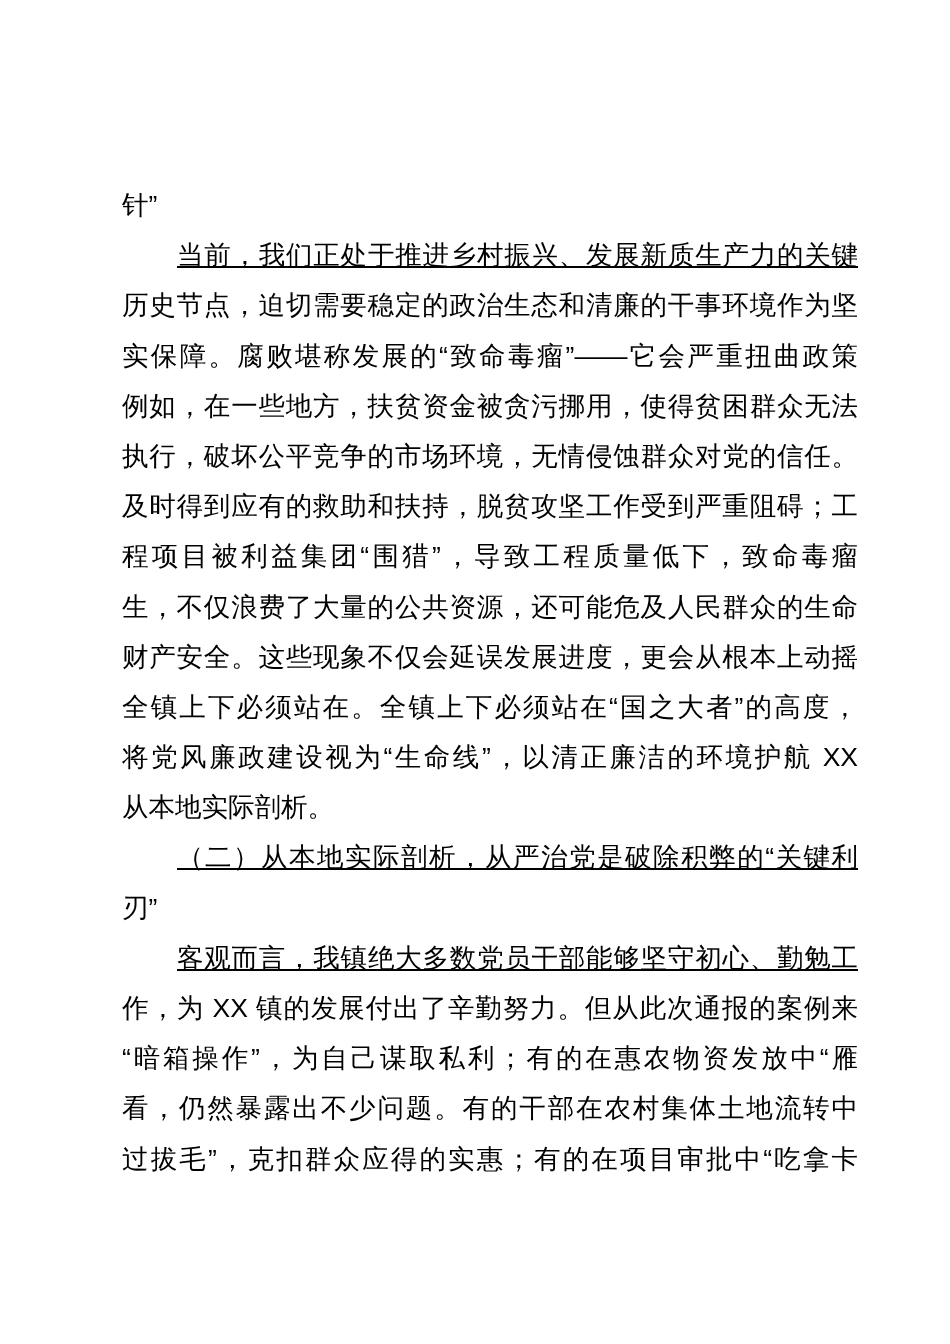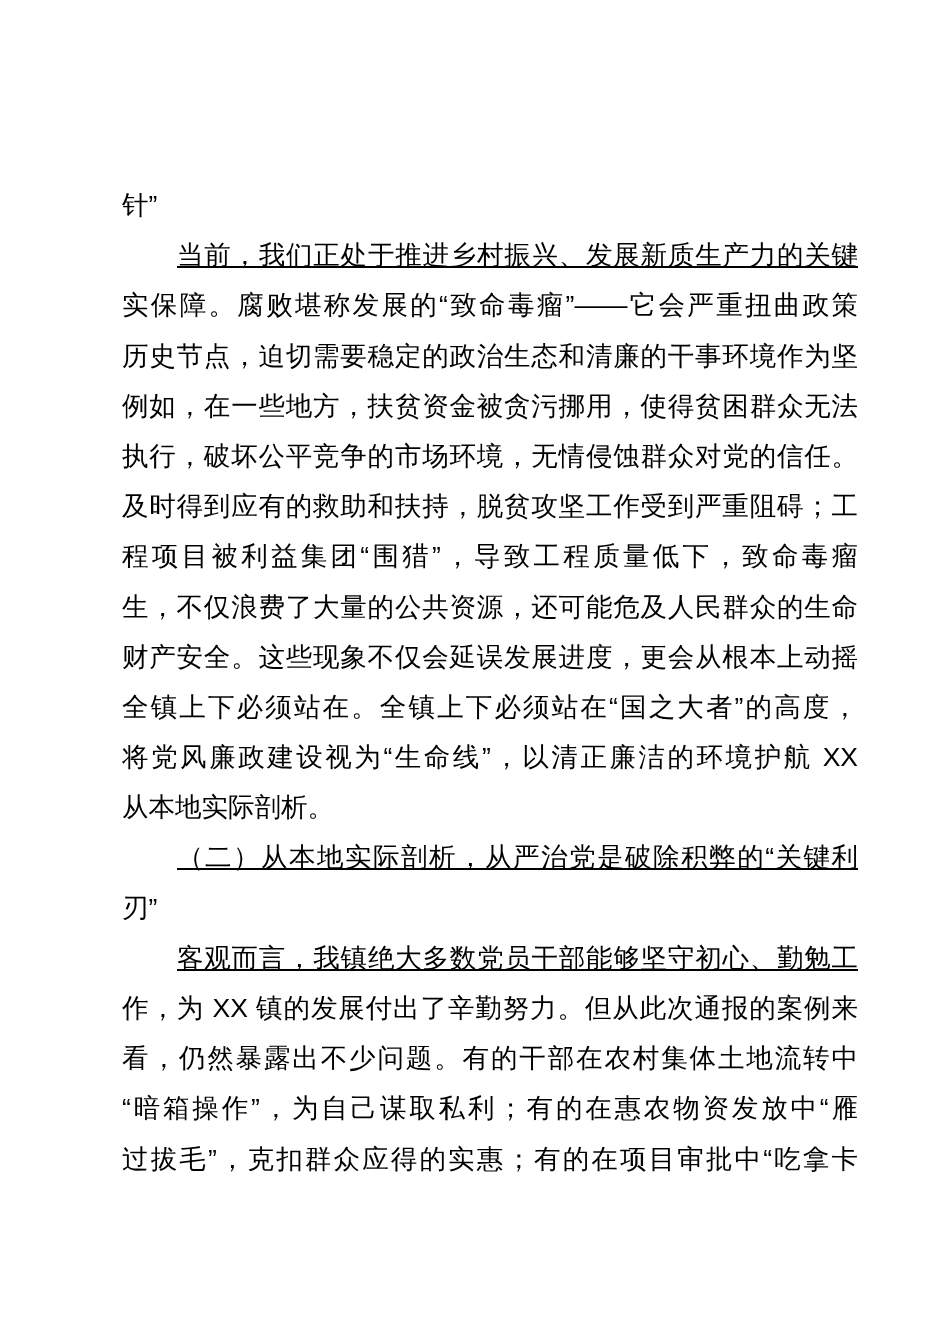--- a/index.html
+++ b/index.html
@@ -44,32 +44,32 @@
     text-decoration: underline;
   }
 </style>
 </head>
 <body>
 
 <div class="doc-page">
   <div class="text-block">
     <div class="t-line end">针”</div>
     <div class="t-line indent">当前，我们正处于推进乡村振兴、发展新质生产力的关键</div>
+    <div class="t-line">历史节点，迫切需要稳定的政治生态和清廉的干事环境作为坚</div>
     <div class="t-line">实保障。腐败堪称发展的“致命毒瘤”——它会严重扭曲政策</div>
-    <div class="t-line">历史节点，迫切需要稳定的政治生态和清廉的干事环境作为坚</div>
     <div class="t-line">例如，在一些地方，扶贫资金被贪污挪用，使得贫困群众无法</div>
     <div class="t-line">执行，破坏公平竞争的市场环境，无情侵蚀群众对党的信任。</div>
     <div class="t-line">及时得到应有的救助和扶持，脱贫攻坚工作受到严重阻碍；工</div>
     <div class="t-line">程项目被利益集团“围猎”，导致工程质量低下，致命毒瘤</div>
     <div class="t-line">生，不仅浪费了大量的公共资源，还可能危及人民群众的生命</div>
     <div class="t-line">财产安全。这些现象不仅会延误发展进度，更会从根本上动摇</div>
     <div class="t-line">全镇上下必须站在。全镇上下必须站在“国之大者”的高度，</div>
     <div class="t-line">将党风廉政建设视为“生命线”，以清正廉洁的环境护航 XX</div>
     <div class="t-line end">从本地实际剖析。</div>
     <div class="t-line indent">（二）从本地实际剖析，从严治党是破除积弊的“关键利</div>
     <div class="t-line end">刃”</div>
     <div class="t-line indent">客观而言，我镇绝大多数党员干部能够坚守初心、勤勉工</div>
     <div class="t-line">作，为 XX 镇的发展付出了辛勤努力。但从此次通报的案例来</div>
+    <div class="t-line">“暗箱操作”，为自己谋取私利；有的在惠农物资发放中“雁</div>
     <div class="t-line">看，仍然暴露出不少问题。有的干部在农村集体土地流转中</div>
-    <div class="t-line">“暗箱操作”，为自己谋取私利；有的在惠农物资发放中“雁</div>
     <div class="t-line">过拔毛”，克扣群众应得的实惠；有的在项目审批中“吃拿卡</div>
   </div>
 </div>
 
 </body></html>

